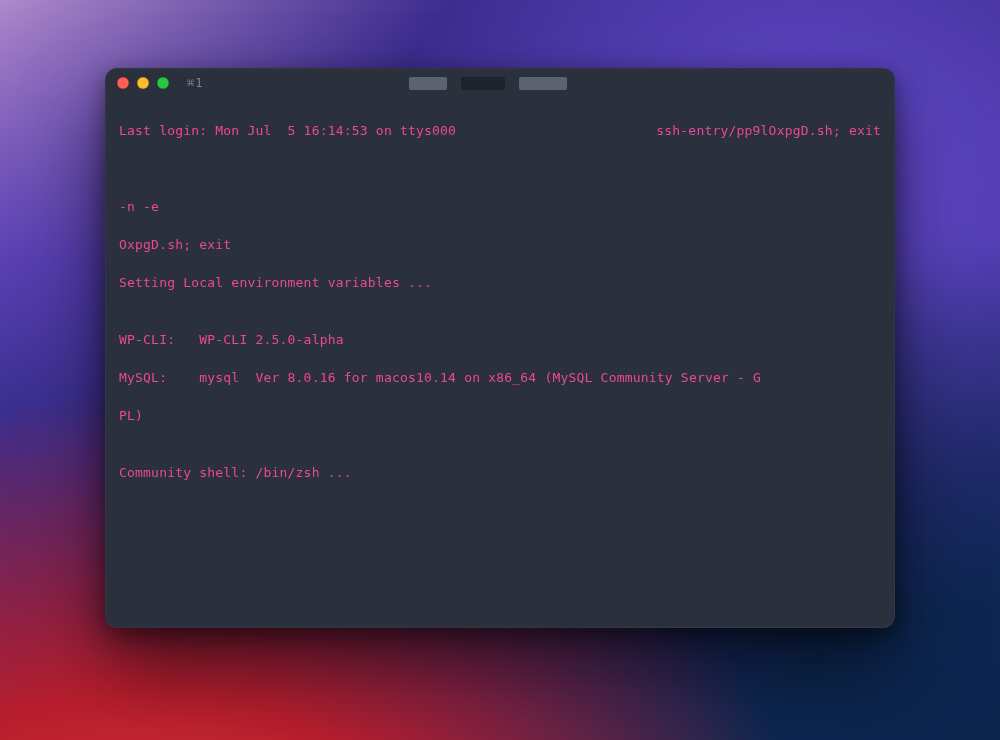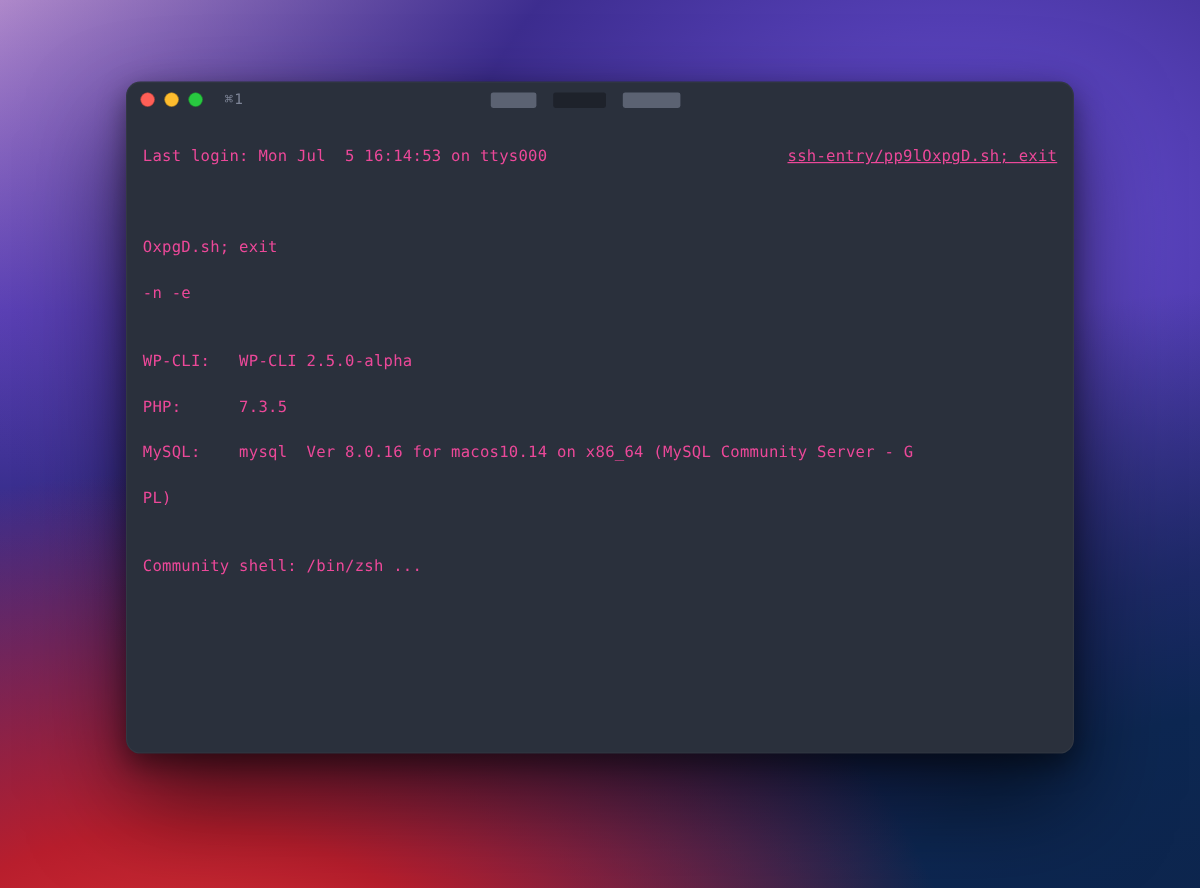--- a/index.html
+++ b/index.html
@@ -82,21 +82,21 @@
     color: #ec4899;
     font-size: 13px;
     line-height: 19px;
     letter-spacing: 0.2px;
     position: relative;
     white-space: pre;
   }
 
   .line { display: block; min-height: 19px; }
 
-  .rfloat { position: absolute; right: 14px; text-decoration: underline; }
+  .rfloat { position: absolute; right: 14px; }
 
   .smudge {
     display: inline-block;
     height: 12px;
     background: #5b6272;
     vertical-align: middle;
     border-radius: 1px;
     position: relative;
     top: -1.5px;
   }
@@ -140,24 +140,24 @@
     <div class="titlebar-spacer"></div>
     <div class="title-smudge"></div>
     <div class="title-smudge dark"></div>
     <div class="title-smudge" style="width:48px"></div>
     <div style="flex:1.6"></div>
   </div>
 
   <div class="content">
 <span class="line">Last login: Mon Jul  5 16:14:53 on ttys000</span>
 <span class="line"><span class="rfloat" style="top:23px">ssh-entry/pp9lOxpgD.sh; exit</span></span>
+<span class="line">-n -e</span>
 <span class="line">OxpgD.sh; exit</span>
-<span class="line">-n -e</span>
+<span class="line">Setting Local environment variables ...</span>
 <span class="blank"></span>
 <span class="line">WP-CLI:   WP-CLI 2.5.0-alpha</span>
-<span class="line">PHP:      7.3.5</span>
 <span class="line">MySQL:    mysql  Ver 8.0.16 for macos10.14 on x86_64 (MySQL Community Server - G</span>
 <span class="line">PL)</span>
 <span class="blank"></span>
 <span class="line">Community shell: /bin/zsh ...</span>
   </div>
 
 </div>
 
 </body></html>

